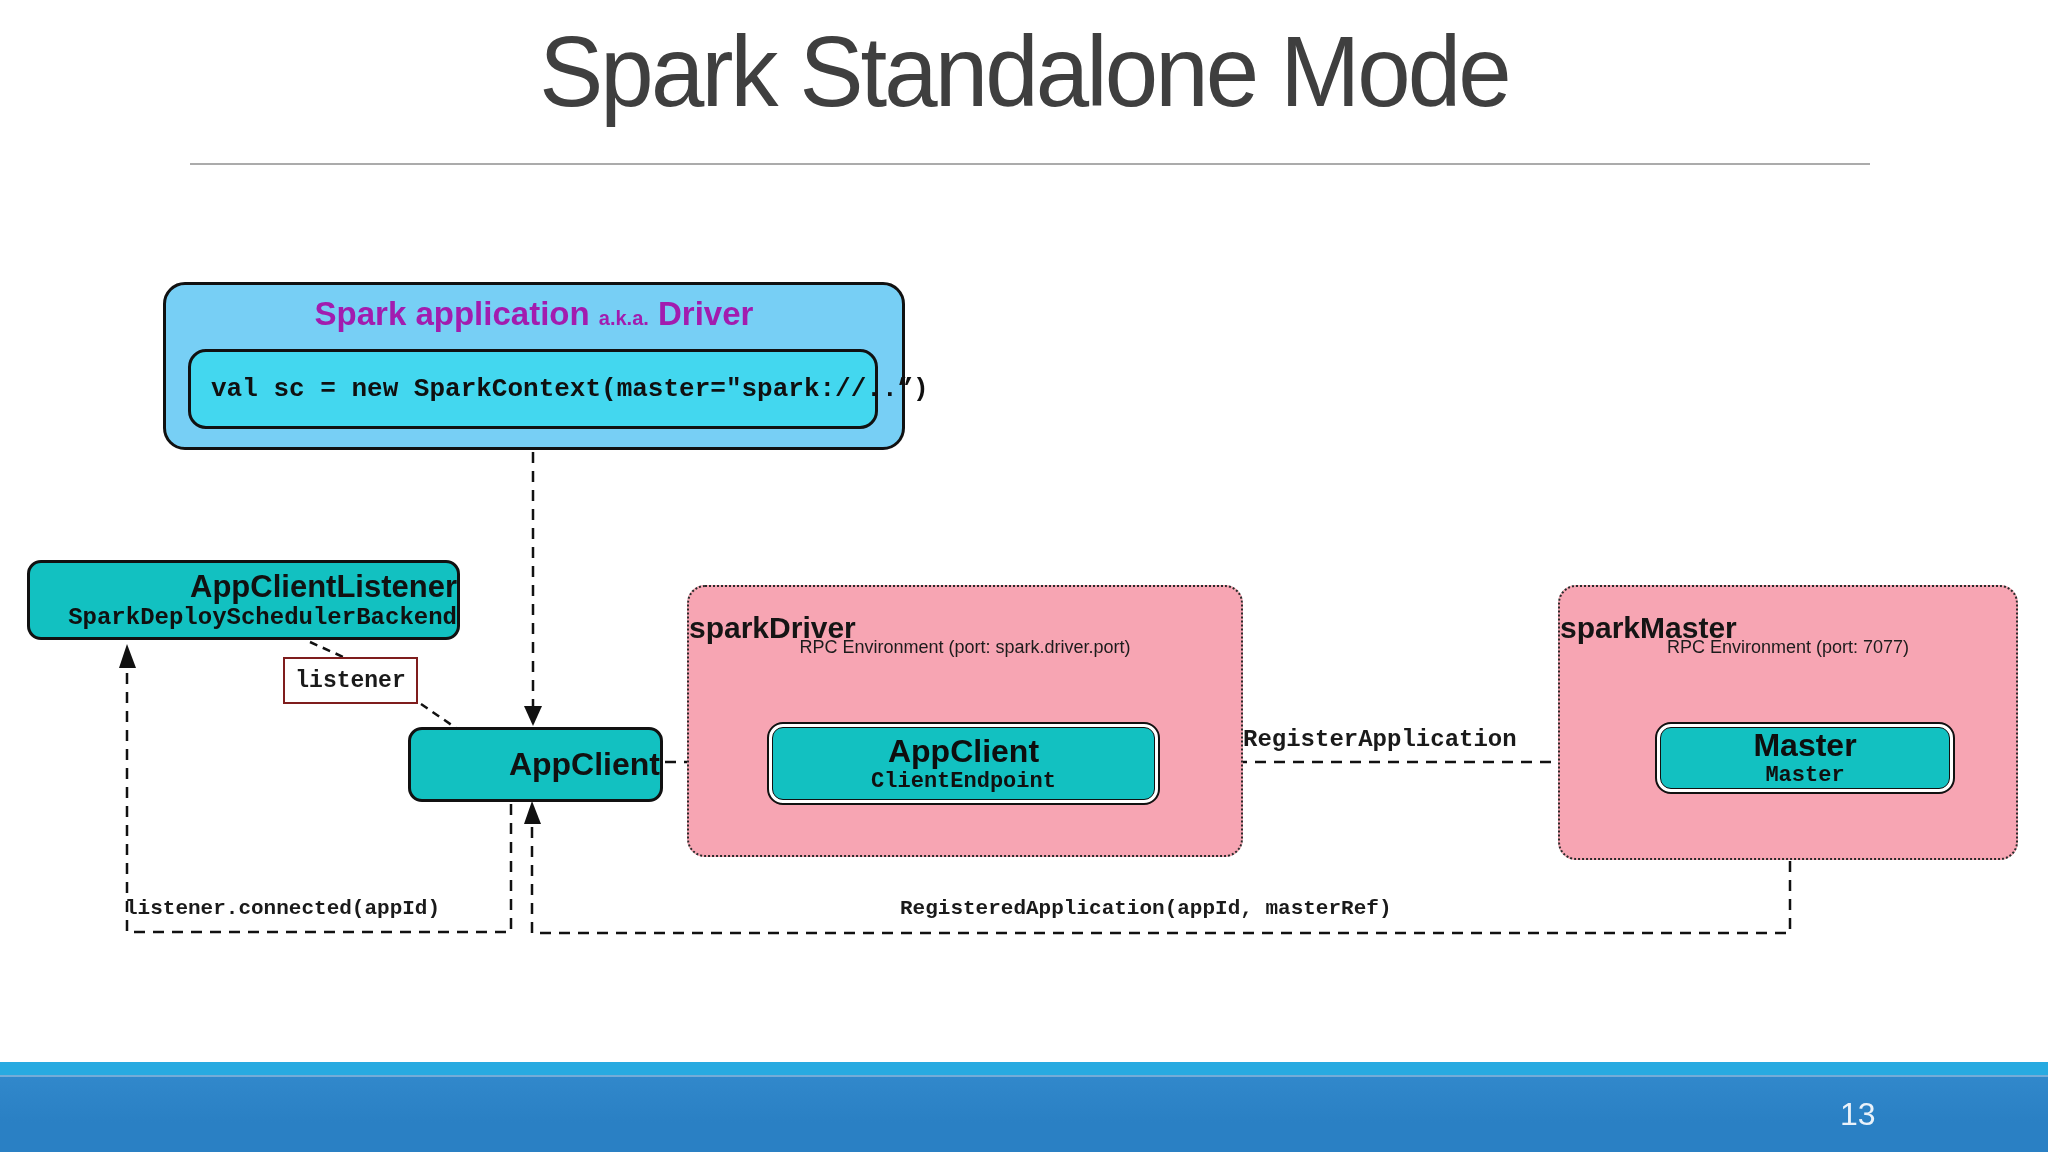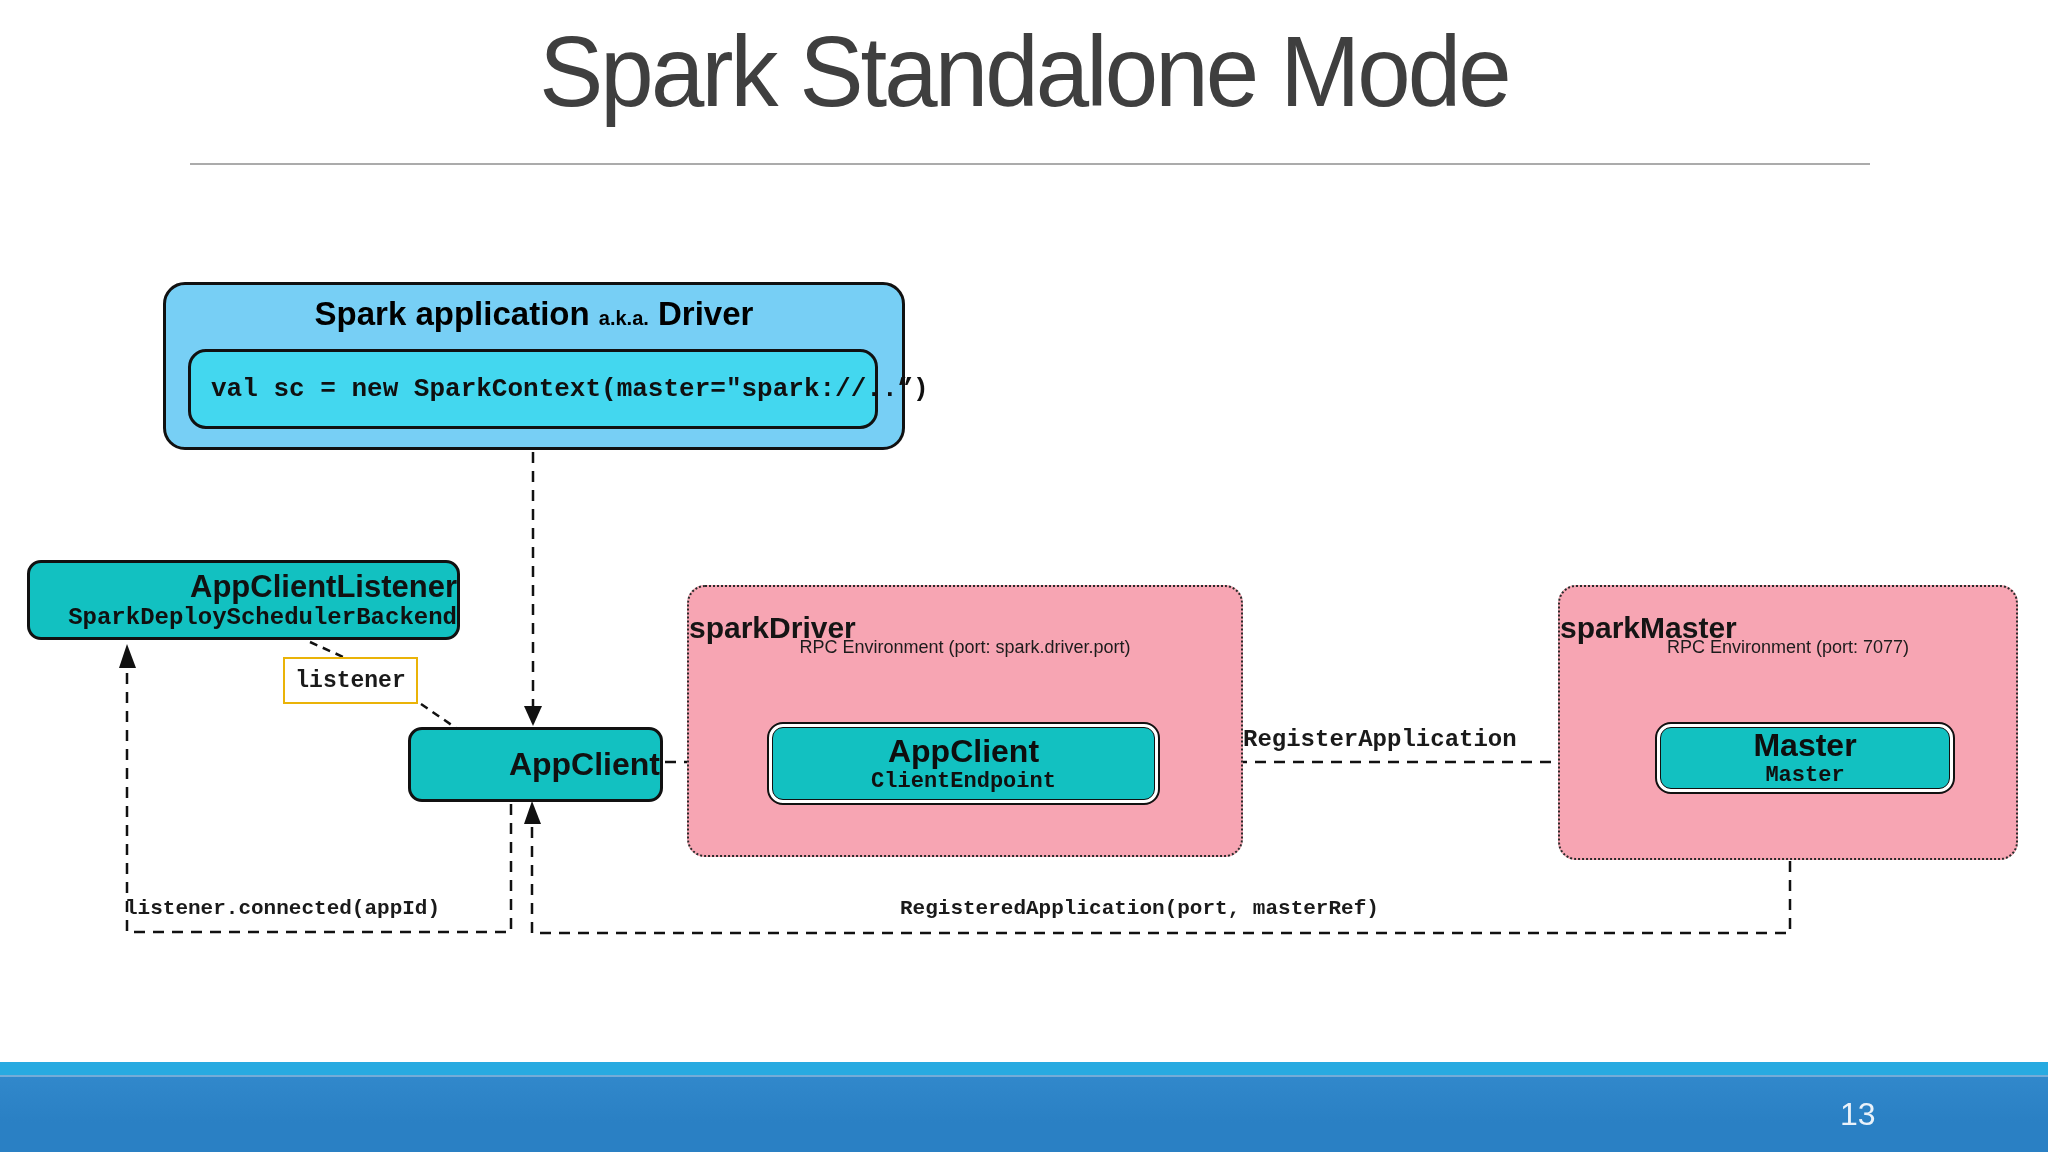--- a/index.html
+++ b/index.html
@@ -19,21 +19,21 @@
   
   .mono{font-family:"Liberation Mono","DejaVu Sans Mono",monospace;}
   
   .driver-app{
     position:absolute;left:163px;top:282px;width:742px;height:168px;
     background:var(--box_light_blue,#77cff5);border:3px solid #111;border-radius:22px;
     box-sizing:border-box;
   }
   .driver-app-title{
     position:absolute;left:0;top:10px;width:100%;text-align:center;
-    font-size:33px;font-weight:600;color:#000000;
+    font-size:33px;font-weight:600;color:#a21caf;
   }
   .driver-app-title .aka{font-size:20px;font-weight:600;}
   .code-box{
     position:absolute;left:22px;top:64px;width:690px;height:80px;
     background:var(--box_cyan,#43d7ef);border:3px solid #111;border-radius:18px;
     box-sizing:border-box;display:flex;align-items:center;
   }
   .code-box .code{
     margin-left:20px;font-size:26px;font-weight:bold;color:#101010;white-space:nowrap;
   }
@@ -44,21 +44,21 @@
     display:flex;flex-direction:column;align-items:flex-end;justify-content:center;
   }
   .acl{left:27px;top:560px;width:433px;height:80px;}
   .acl .t1{font-size:31px;font-weight:bold;line-height:34px;}
   .acl .t2{font-size:24px;font-weight:bold;line-height:27px;color:#101010;}
   .appclient{left:408px;top:727px;width:255px;height:75px;}
   .appclient .t1{font-size:32px;font-weight:bold;}
   
   .listener-tag{
     position:absolute;left:283px;top:657px;width:135px;height:47px;
-    background:#fff;border:2px solid #eab308;box-sizing:border-box;
+    background:#fff;border:2px solid #7f1d1d;box-sizing:border-box;
     display:flex;align-items:center;justify-content:center;
     font-size:23px;font-weight:bold;color:#1a1a1a;
   }
   
   .env-box{
     position:absolute;background:var(--box_pink,#f7a5b3);
     border:2.5px dotted #2a2a2a;border-radius:18px;box-sizing:border-box;
   }
   .env-driver{left:687px;top:585px;width:556px;height:272px;}
   .env-master{left:1558px;top:585px;width:460px;height:275px;}
@@ -170,20 +170,20 @@
     <div class="env-sub">RPC Environment (port: 7077)</div>
     <div class="endpoint ep-master">
       <div class="inner">
         <div class="t1">Master</div>
         <div class="t2 mono">Master</div>
       </div>
     </div>
   </div>
 
   <div class="msg msg-register mono">RegisterApplication</div>
-  <div class="msg msg-registered mono">RegisteredApplication(port, masterRef)</div>
+  <div class="msg msg-registered mono">RegisteredApplication(appId, masterRef)</div>
   <div class="msg msg-connected mono">listener.connected(appId)</div>
 
   <div class="footer-stripe"></div>
   <div class="footer-bar"></div>
   <div class="page-number">13</div>
 
 </div>
 
 </body></html>

